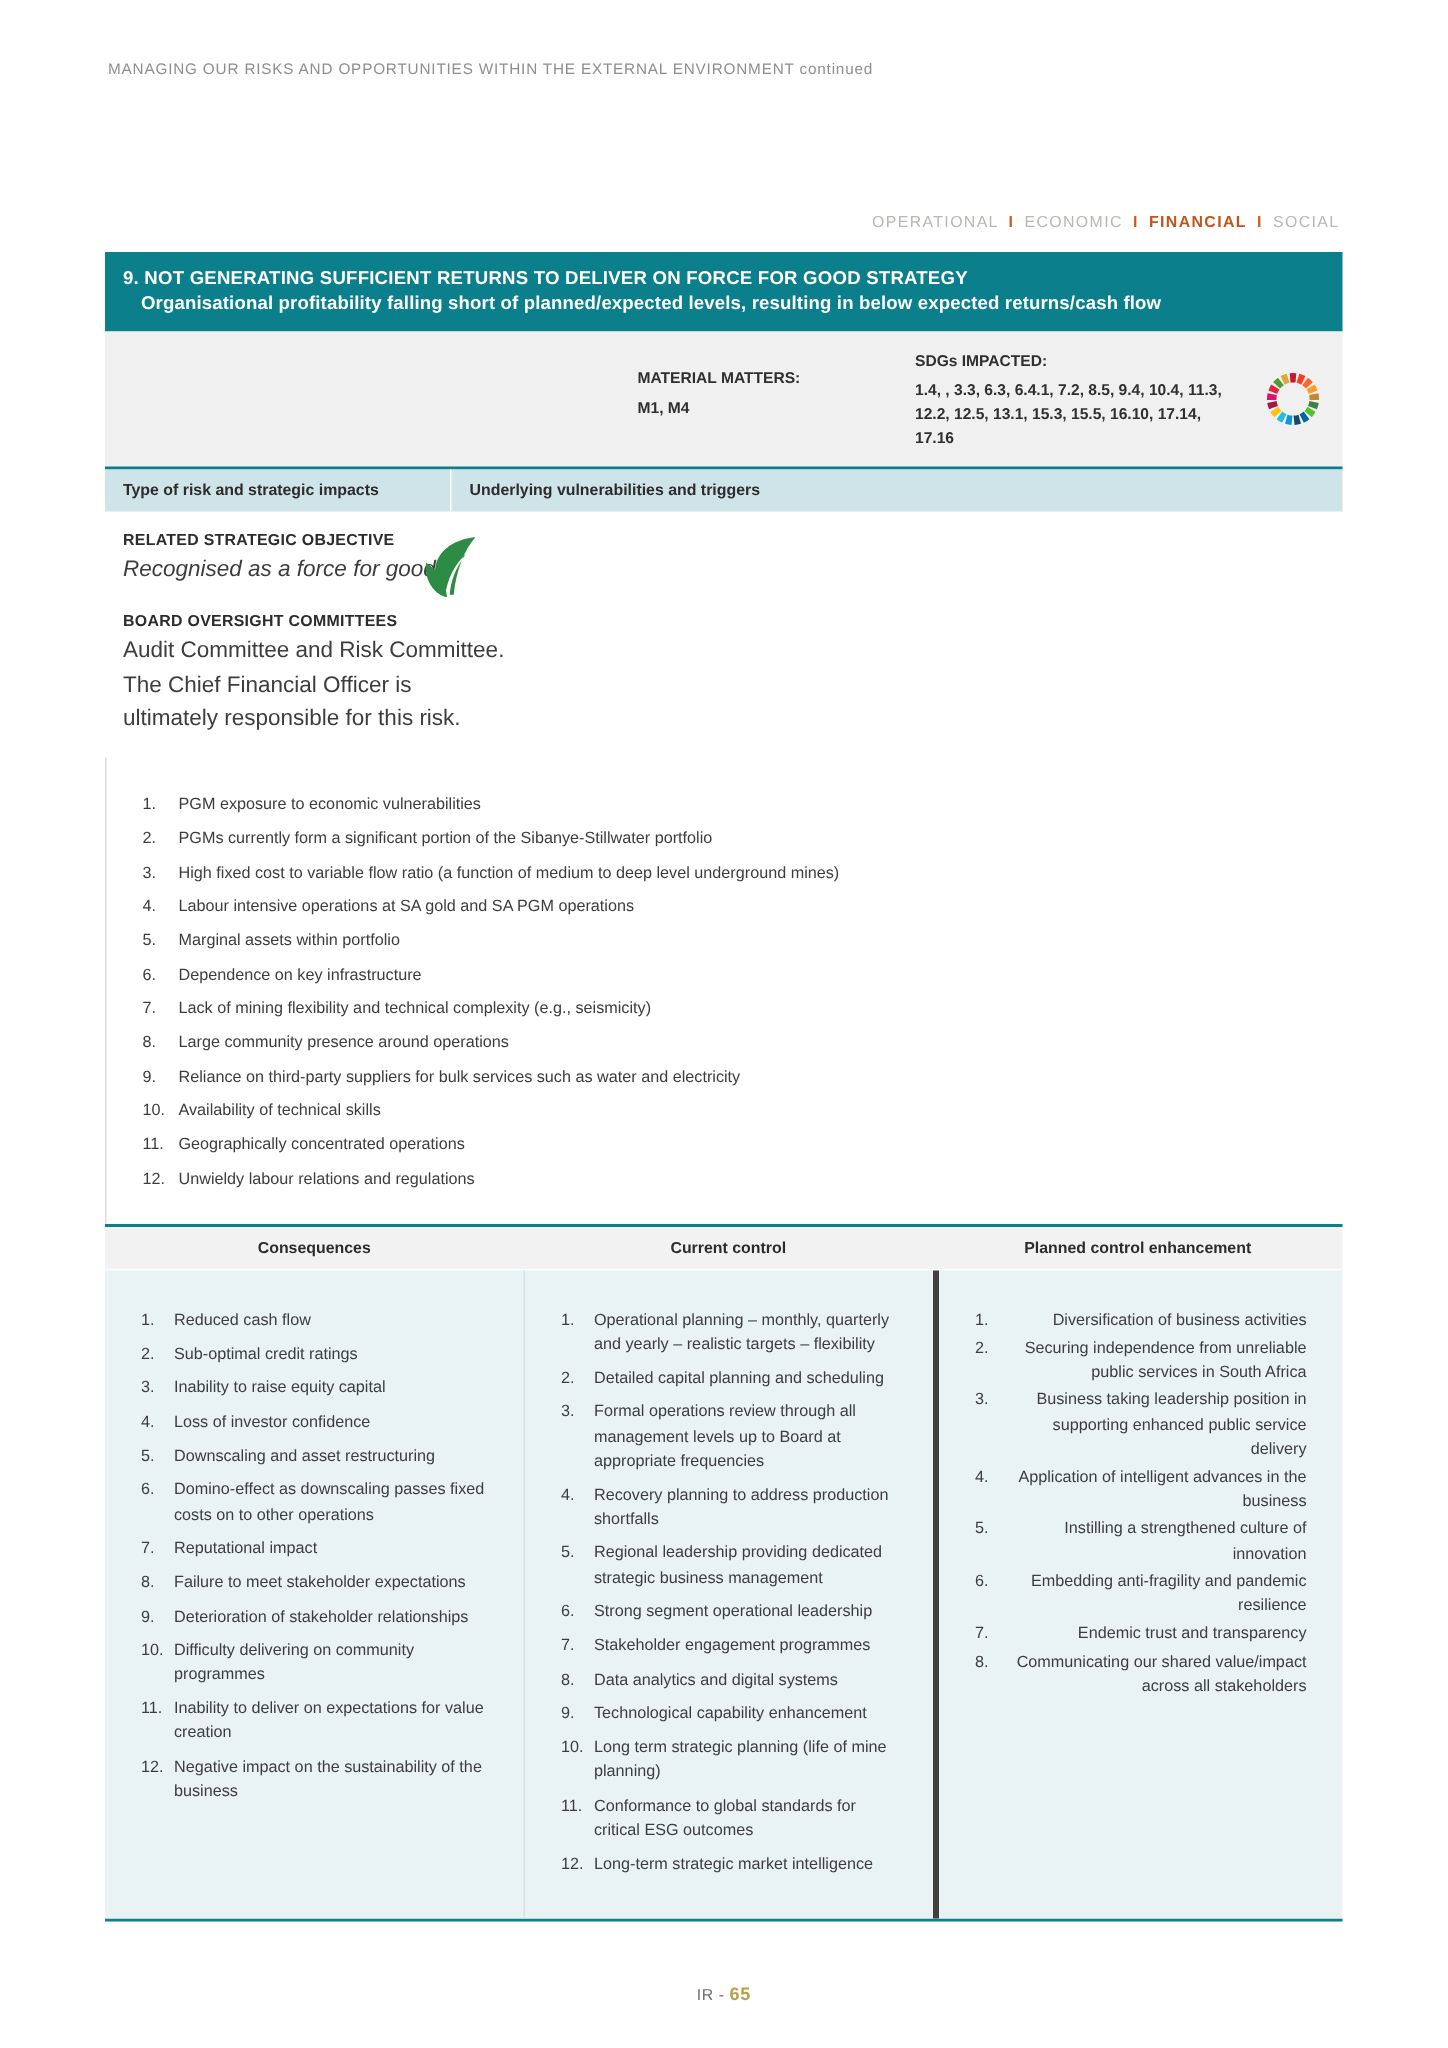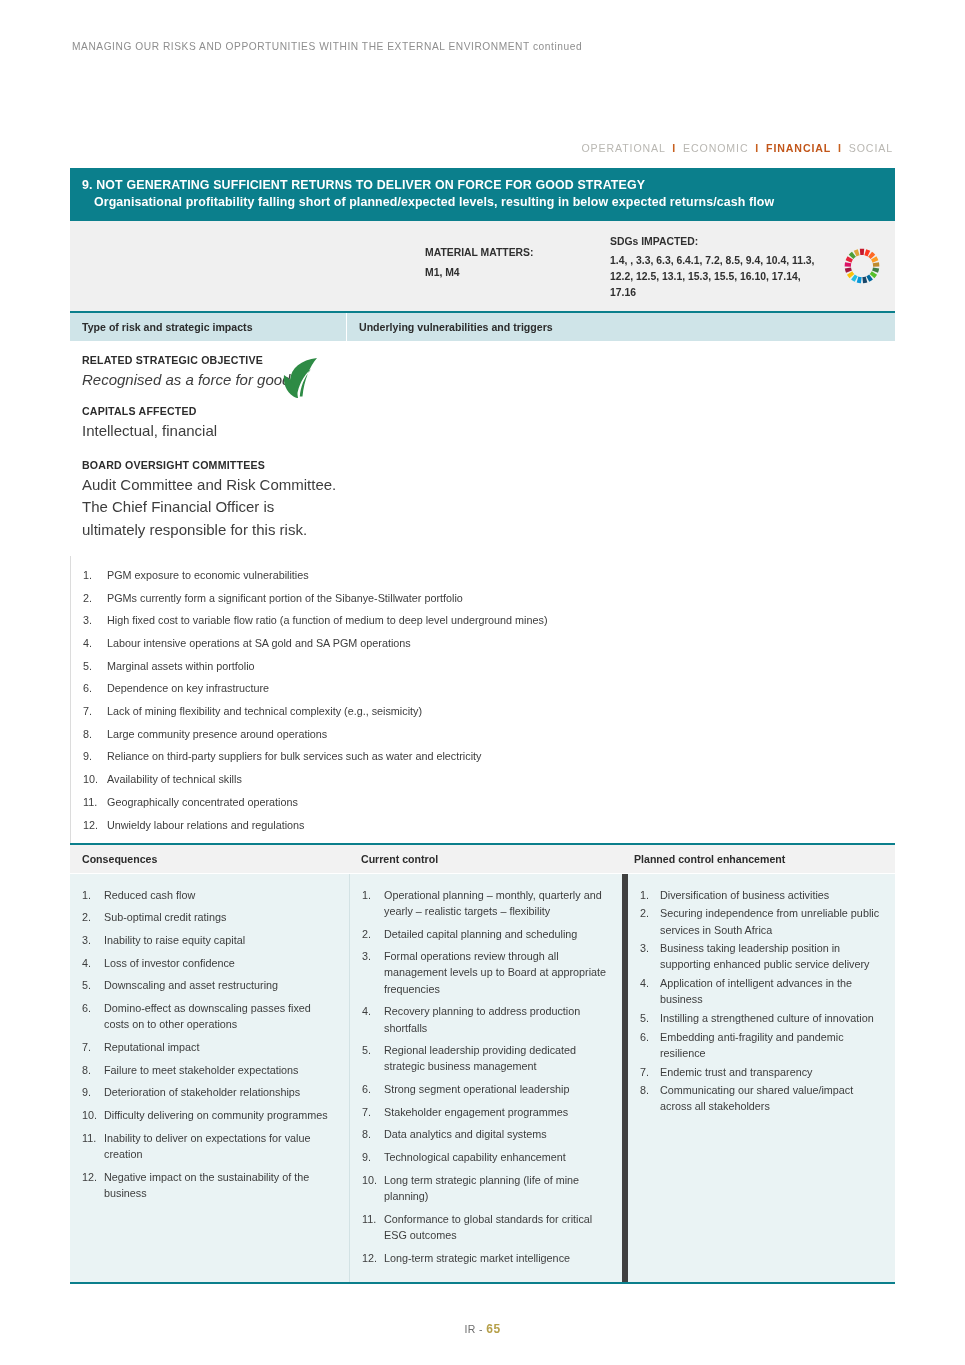--- a/index.html
+++ b/index.html
@@ -105,21 +105,21 @@
     display: flex;
     background: #cfe4e8;
     border-bottom: 1px solid #ffffff;
   }
   .subhead > div {
     font-size: 10.6px;
     font-weight: bold;
     color: #2c2c2c;
     padding: 8px 12px 8px 12px;
   }
-  .sh-a { width: 277px; flex: none; border-right: 1px solid #ffffff; }
+  .sh-a { width: 231px; flex: none; border-right: 1px solid #ffffff; }
   .sh-b { flex: 1 1 auto; }
 
   
   .row-main {
     display: flex;
     background: #ffffff;
     border-bottom: 2.5px solid #0b7f8c;
     flex-direction: column;
   }
   .cell-left {
@@ -152,21 +152,21 @@
     position: absolute;
     right: 28px;
     top: 14px;
     width: 40px;
     height: 44px;
   }
 
   
   ol.num {
     list-style: none;
-    margin: 0;
+    margin: 12px;
     padding: 0;
     counter-reset: li;
   }
   ol.num > li {
     counter-increment: li;
     position: relative;
     padding-left: 24px;
     font-size: 10.8px;
     line-height: 1.5;
     color: #3d3d3d;
@@ -180,39 +180,40 @@
     top: 0;
     width: 20px;
     text-align: left;
   }
 
   
   .tri-head {
     display: flex;
     background: #f2f2f2;
     border-bottom: 1px solid #ffffff;
+    text-align: center;
   }
   .tri-head > div {
     font-size: 10.6px;
     font-weight: bold;
     color: #2c2c2c;
     padding: 8px 12px 8px 12px;
   }
   .th-a { width: 279px; flex: none; }
   .th-b { width: 273px; flex: none; }
   .th-c { flex: 1 1 auto; }
 
   .tri-body {
     display: flex;
     background: #eaf3f4;
     min-height: 370px;
   }
   .tb-a { width: 279px; flex: none; padding: 13px 14px 16px 12px; }
   .tb-b { width: 273px; flex: none; padding: 13px 12px 16px 12px; border-left: 1px solid #d3e2e4; }
-  .tb-c { flex: 1 1 auto; padding: 13px 12px 16px 12px; border-left: 6px solid #404040; }
+  .tb-c { flex: 1 1 auto; padding: 13px 12px 16px 12px; border-left: 4px solid #404040; text-align: right; }
 
   .tb-a ol.num > li,
   .tb-b ol.num > li { padding-left: 22px; }
   .tb-c ol.num > li { padding-left: 20px; margin-bottom: 2.5px; }
 
   
   .footer {
     position: absolute;
     left: 0;
     right: 0;
@@ -324,24 +325,20 @@
     <div class="cell-left">
       <div class="leaf-icon">
         <svg width="40" height="44" viewBox="0 0 40 44" aria-hidden="true">
           <path d="M36 2 C20 4 10 12 9 24 C8.4 31 11.5 36.5 16 39.5 C17.5 30 22 20 30 13 C23 22 19.5 31 18.8 40.5 L21.5 40.5 C23 24 29 10 36 2 Z" fill="#2e8b45"></path>
           <path d="M3 19 C2 27 5 36 12.5 40.5 C14.5 41.7 16 42 17 42 C16.2 33 12 25 3 19 Z" fill="#2e8b45"></path>
         </svg>
       </div>
       <div class="blk">
         <div class="blk-title">RELATED STRATEGIC OBJECTIVE</div>
         <div class="blk-text italic">Recognised as a force for good</div>
-      </div>
-      <div class="blk">
-        <div class="blk-title">CAPITALS AFFECTED</div>
-        <div class="blk-text">Intellectual, financial</div>
       </div>
       <div class="blk">
         <div class="blk-title">BOARD OVERSIGHT COMMITTEES</div>
         <div class="blk-text">Audit Committee and Risk Committee. The Chief Financial Officer is ultimately responsible for this risk.</div>
       </div>
     </div>
     <div class="cell-right">
       <ol class="num">
           <li>PGM exposure to economic vulnerabilities</li>
           <li>PGMs currently form a significant portion of the Sibanye-Stillwater portfolio</li>

